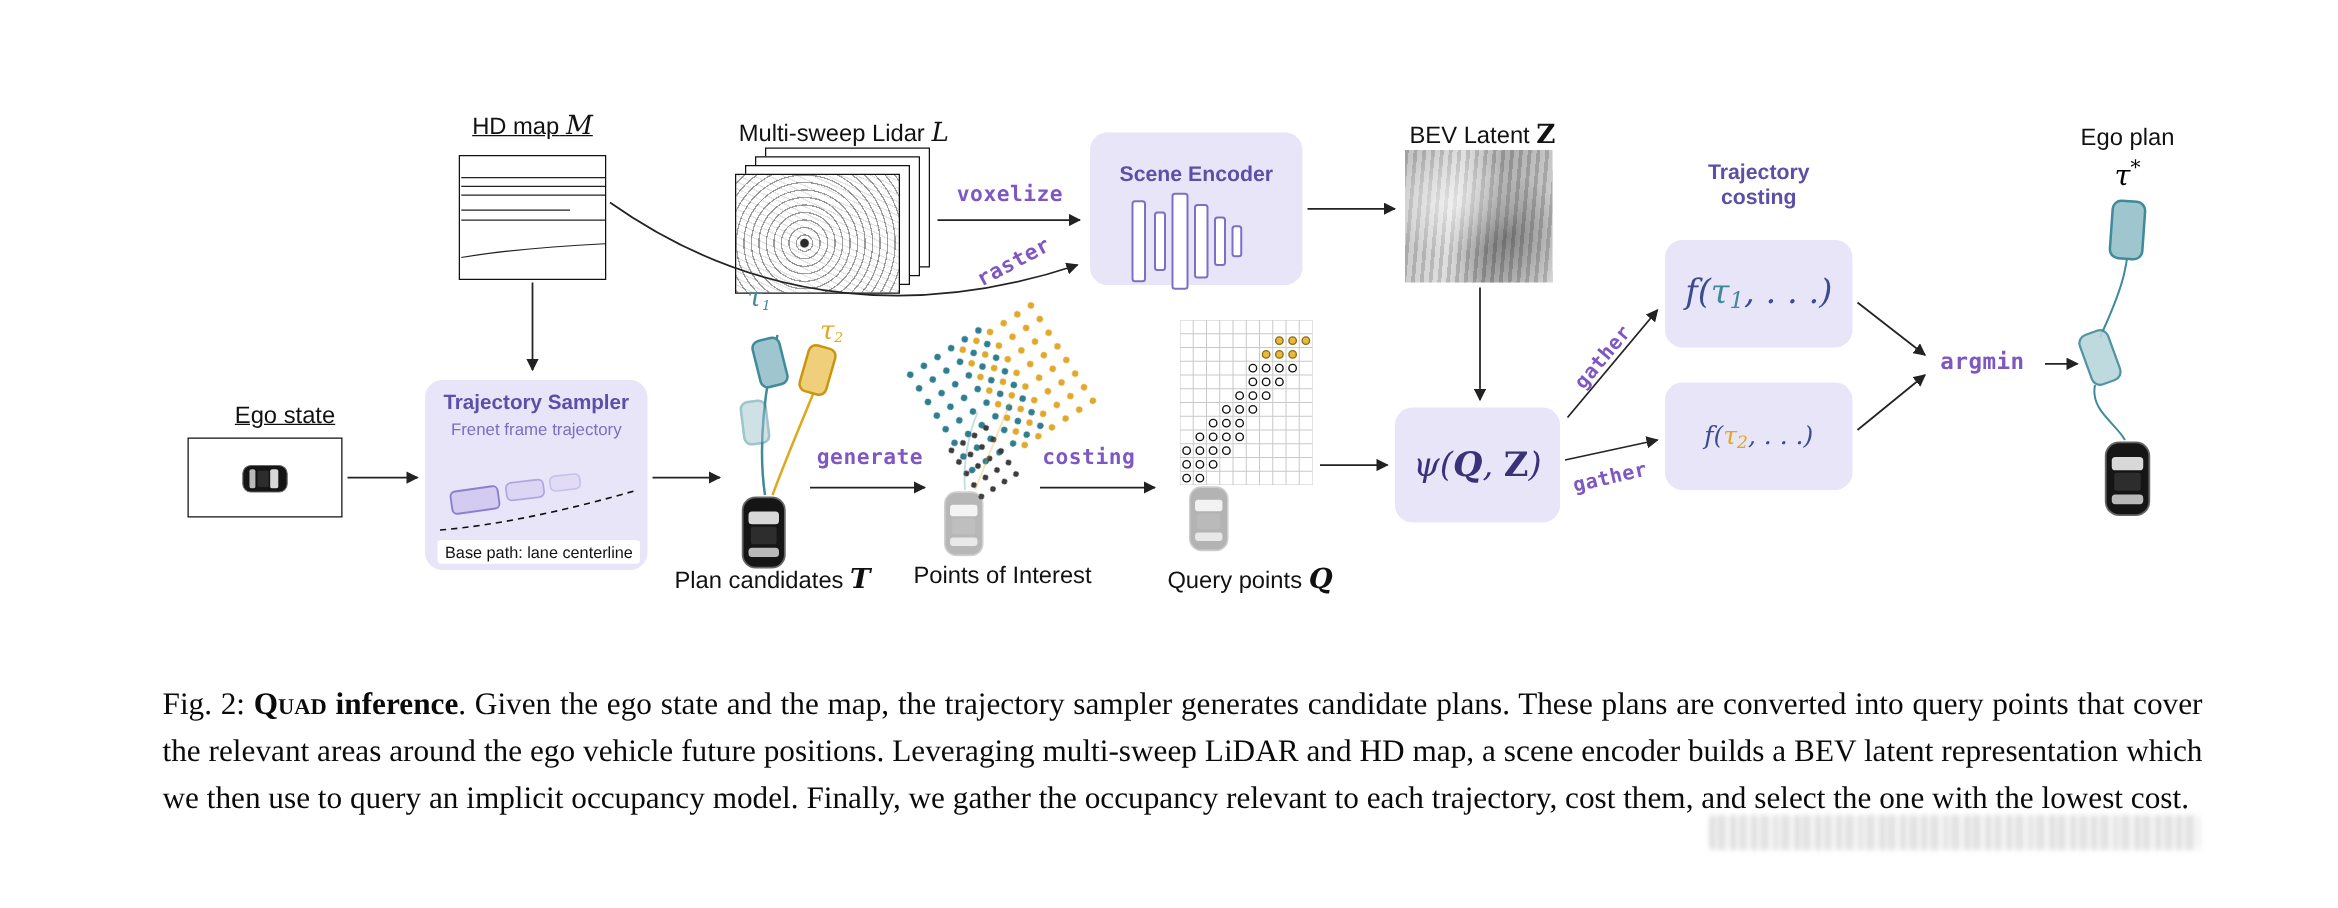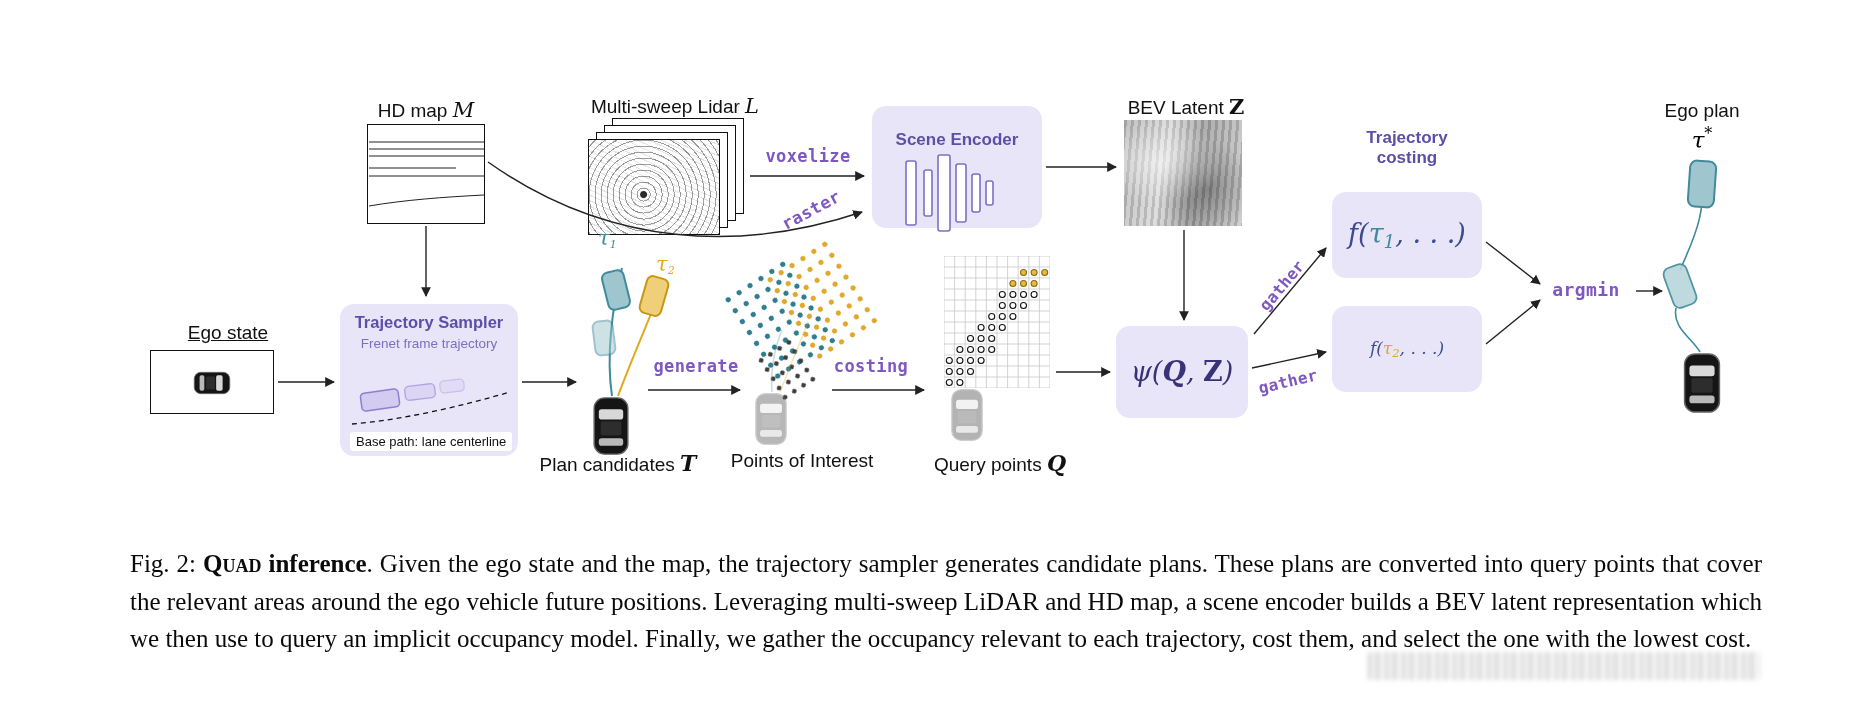--- a/index.html
+++ b/index.html
@@ -40,21 +40,21 @@
       repeating-radial-gradient(circle at 42% 58%, rgba(0,0,0,.38) 0 1px, transparent 1px 6px),
       repeating-linear-gradient(25deg, rgba(0,0,0,.10) 0 1px, transparent 1px 5px),
       #fff;}
   .two-line span{display:block;}
 </style>
 </head>
 <body>
 
 <div id="page">
 
-  <div class="abs lbl txt" style="left:356px;top:98px;width:140px;"><span>HD map</span>&nbsp;<span class="math" style="font-size:21px;">M</span></div>
+  <div class="abs lbl txt" style="left:356px;top:88px;width:140px;text-decoration:underline;"><span>HD map</span>&nbsp;<span class="math" style="font-size:21px;">M</span></div>
 
   <div class="abs lbl txt" style="left:560px;top:94px;width:230px;"><span>Multi-sweep Lidar</span>&nbsp;<span class="math" style="font-size:21px;">L</span></div>
 
   <div class="abs lbl txt" style="left:1106px;top:94px;width:160px;"><span>BEV Latent</span>&nbsp;<span class="mathbf" style="font-size:21px;">Z</span></div>
 
   <div class="abs lbl txt" style="left:1642px;top:100px;width:120px;">Ego plan</div>
   <div class="abs txt" style="left:1642px;top:124px;width:120px;text-align:center;"><span class="math" style="font-size:23px;">τ</span><span class="math sup" style="font-size:16px;">*</span></div>
 
   <div class="frame" style="left:367px;top:124px;width:118px;height:100px;z-index:1;"></div>
 
@@ -177,21 +177,21 @@
   <div class="abs code txt" style="left:1256px;top:372px;width:64px;font-size:16px;transform:rotate(-13deg);">gather</div>
 
   <div class="abs heading txt two-line" style="left:1337px;top:128px;width:140px;">
     <span>Trajectory</span>
     <span>costing</span>
   </div>
   <div class="box" style="left:1332px;top:192px;width:150px;height:86px;display:flex;align-items:center;justify-content:center;">
     <div style="font-size:27px;color:var(--math-blue);white-space:nowrap;"><span class="math">f(</span><span class="math" style="color:var(--teal);">τ</span><span class="math sub" style="color:var(--teal);">1</span><span class="math">, . . .)</span></div>
   </div>
   <div class="box" style="left:1332px;top:306px;width:150px;height:86px;display:flex;align-items:center;justify-content:center;">
-    <div style="font-size:17px;color:var(--math-blue);white-space:nowrap;"><span class="math">f(</span><span class="math" style="color:var(--gold);">τ</span><span class="math sub" style="color:var(--gold);">2</span><span class="math">, . . .)</span></div>
+    <div style="font-size:20px;color:var(--math-blue);white-space:nowrap;"><span class="math">f(</span><span class="math" style="color:var(--gold);">τ</span><span class="math sub" style="color:var(--gold);">2</span><span class="math">, . . .)</span></div>
   </div>
 
   <div class="abs code txt" style="left:1544px;top:279px;width:84px;font-size:18px;">argmin</div>
 
   <svg id="arrows" width="1870" height="520">
     <defs>
       <marker id="arr" viewBox="0 0 10 10" refX="9" refY="5" markerWidth="7" markerHeight="7" orient="auto-start-reverse">
         <path d="M0,0 L10,5 L0,10 z" fill="#222"></path>
       </marker>
       <symbol id="car-sym" viewBox="0 0 44 64">

